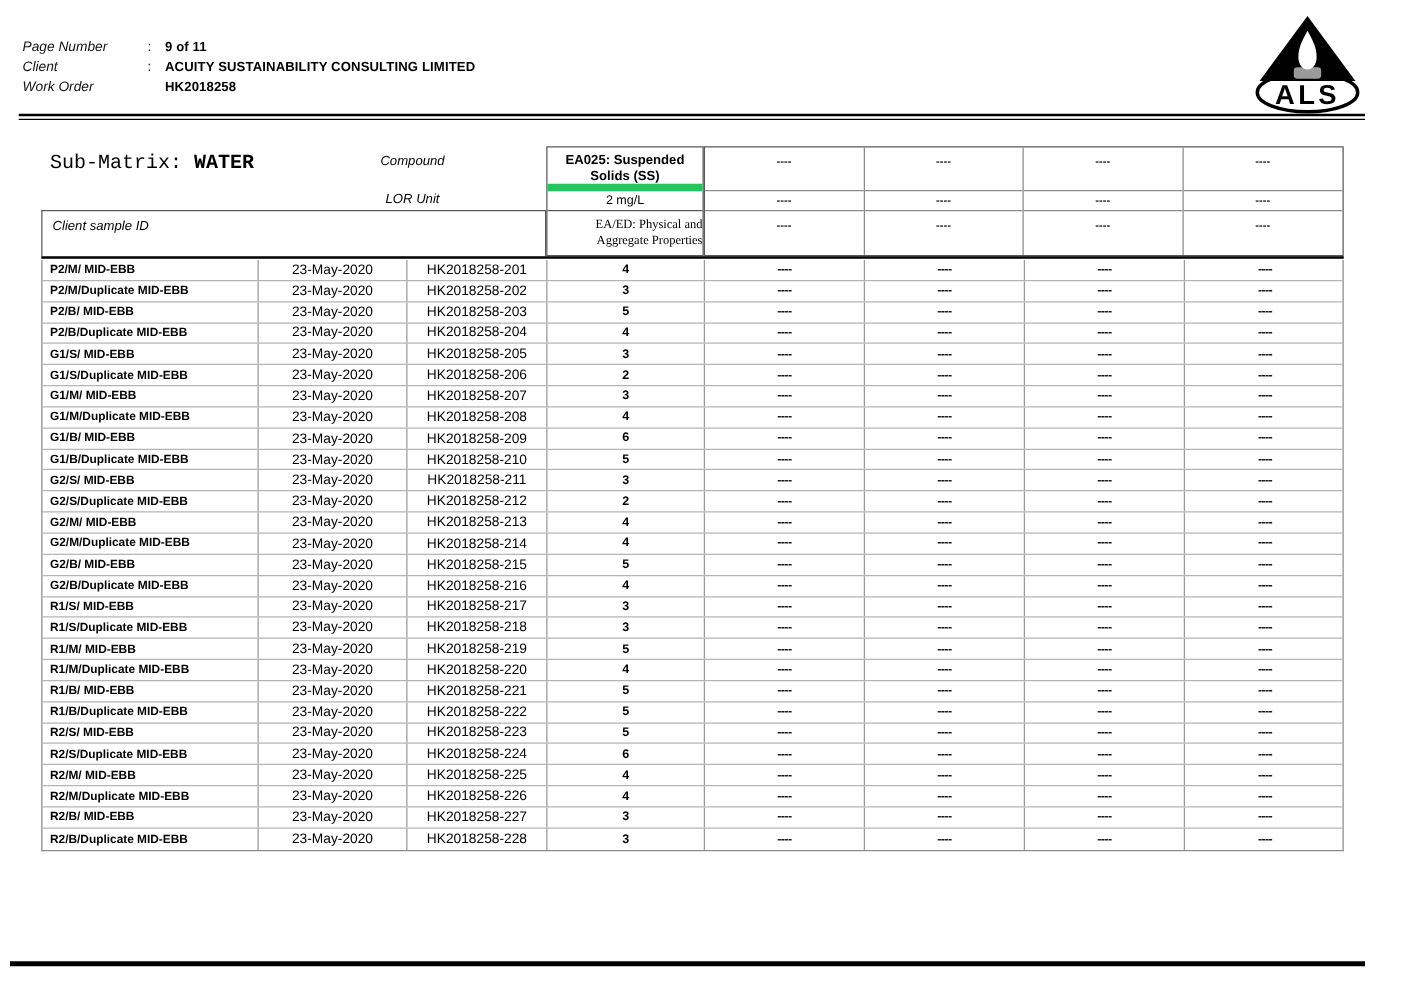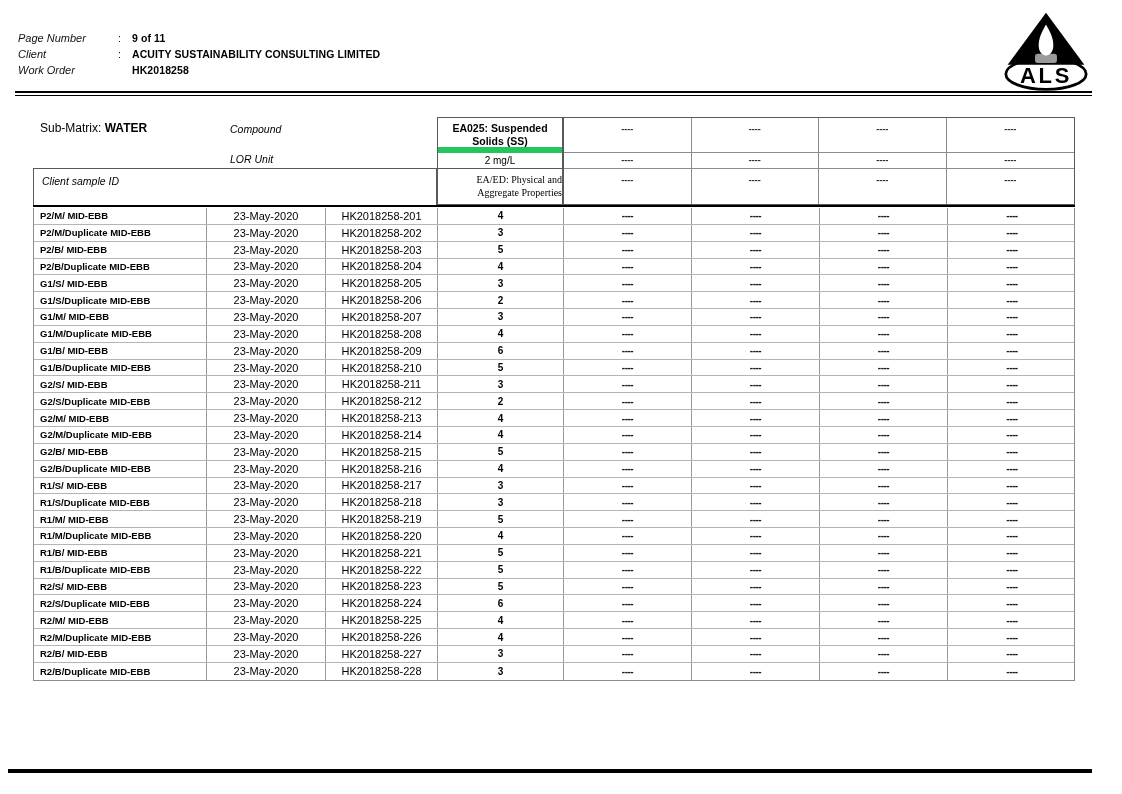--- a/index.html
+++ b/index.html
@@ -10,23 +10,23 @@
   
   .hdr{position:absolute;left:18px;top:30px;}
   .hdr-row{display:grid;grid-template-columns:100px 14px auto;height:16px;align-items:center;}
   .hdr-label{font-style:italic;font-size:11px;color:#111;}
   .hdr-sep{font-size:11px;color:#111;}
   .hdr-val{font-weight:bold;font-size:10.5px;letter-spacing:.1px;}
   .rule-double{position:absolute;left:15px;top:91px;width:1077px;height:2px;
     border-top:2.5px solid #000;border-bottom:1px solid #000;}
   .logo{position:absolute;left:1002px;top:10px;}
   
-  .submatrix{position:absolute;left:40px;top:121px;font-size:12px;}
+  .submatrix{position:absolute;left:40px;top:121px;font-size:16px;font-family:Liberation Mono, monospace;}
   .submatrix b{font-weight:bold;}
-  .side-label{position:absolute;left:230px;width:200px;text-align:left;
+  .side-label{position:absolute;left:230px;width:200px;text-align:center;
     font-style:italic;font-size:10.5px;}
   .compound-box{position:absolute;left:437px;top:117px;width:126px;height:88px;
     border:1px solid #5a5a5a;box-sizing:border-box;}
   .cb-name{height:35px;box-sizing:border-box;border-bottom:6px solid #22c55e;
     font-weight:bold;font-size:10.5px;line-height:13px;text-align:center;padding-top:4px;}
   .cb-lor{height:16px;box-sizing:border-box;border-bottom:1px solid #5a5a5a;
     font-size:10px;text-align:center;line-height:15px;}
   .cb-method{height:35px;font-size:10px;line-height:13px;text-align:right;padding-top:4px;font-family:Liberation Serif, serif;}
   .dash-box{position:absolute;left:563px;top:117px;width:512px;height:88px;
     border:1px solid #5a5a5a;box-sizing:border-box;display:grid;

